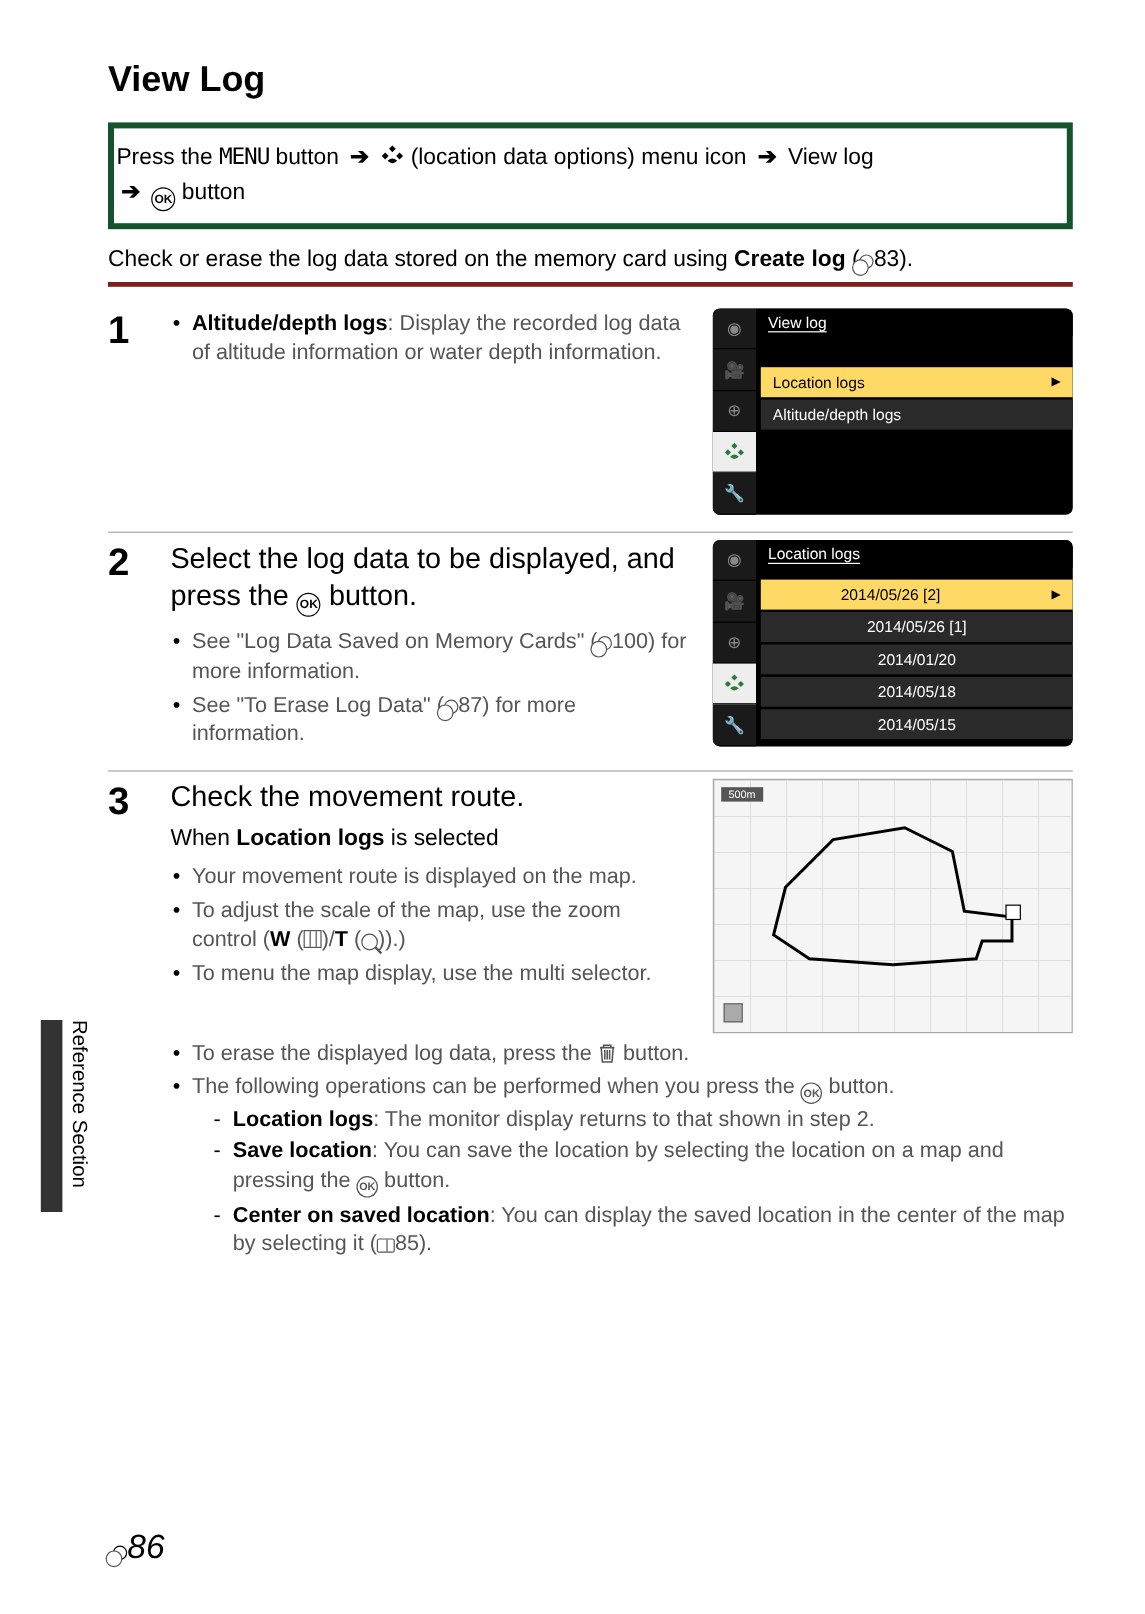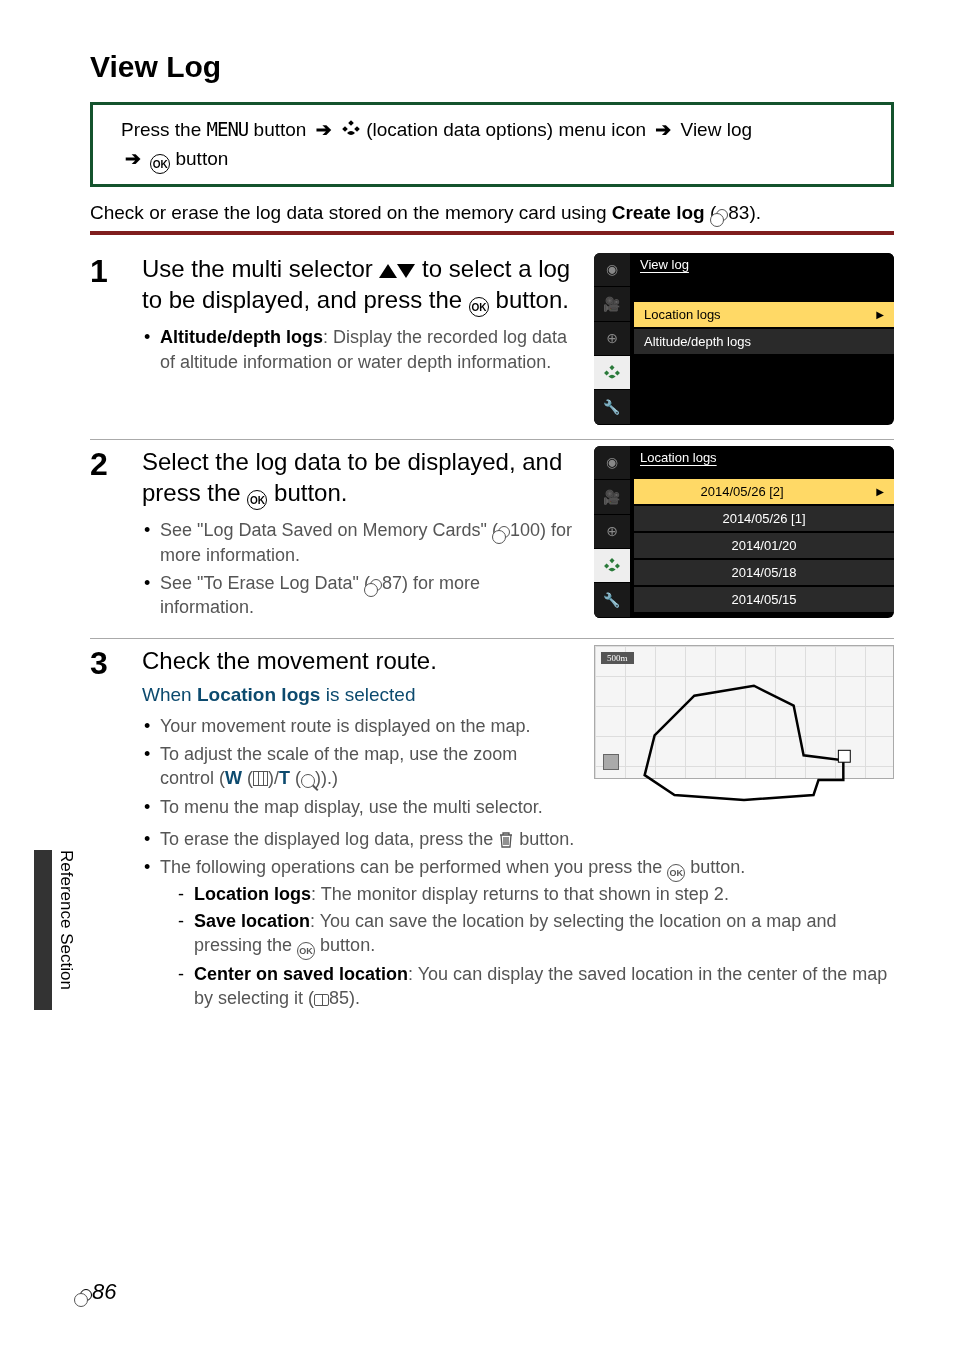--- a/index.html
+++ b/index.html
@@ -22,22 +22,22 @@
     border-left: 18px solid #333;
     padding-left: 4px;
     height: 160px;
   }
   .page-title {
     font-size: 30px;
     font-weight: bold;
     margin-bottom: 18px;
   }
   .nav-box {
-    border: 3px solid #14532d;
-    padding: 10px 28px;
+    border: 5px solid #14532d;
+    padding: 10px 2px;
     font-size: 19px;
     line-height: 1.5;
     margin-bottom: 14px;
   }
   .arrow { font-weight: bold; margin: 0 4px; }
   .intro {
     font-size: 19px;
     line-height: 1.25;
     margin-bottom: 12px;
     padding-bottom: 6px;
@@ -85,21 +85,21 @@
   }
   ul.bullets > li::before {
     content: "•";
     position: absolute;
     left: 2px;
     top: 0;
     color: #000;
     font-size: 18px;
   }
   .bold-dark { font-weight: bold; color: #000; }
-  .dark { color: #0c4a6e; }
+  .dark { color: #000000; }
   ul.dashes {
     list-style: none;
     padding-left: 18px;
   }
   ul.dashes > li {
     position: relative;
     padding-left: 16px;
     font-size: 18px;
     color: #555;
     line-height: 1.35;
@@ -163,29 +163,28 @@
   .cu-item.sel {
     background: #ffd966;
     color: #000;
   }
   .cu-item.center { justify-content: center; gap: 36px; }
   .chev { font-size: 10px; }
 
   
   .map-img {
     width: 300px;
-    height: 134px;
+    height: 212px;
     flex-shrink: 0;
     background:
       linear-gradient(#ddd 1px, transparent 1px) 0 0/30px 30px,
       linear-gradient(90deg, #ddd 1px, transparent 1px) 0 0/30px 30px,
       #f5f5f5;
     border: 1px solid #aaa;
     position: relative;
-    font-family: Liberation Serif, serif;
   }
   .map-scale {
     position: absolute;
     top: 6px; left: 6px;
     background: #555;
     color: #fff;
     font-size: 9px;
     padding: 1px 6px;
   }
   .map-route {
@@ -196,23 +195,23 @@
     position: absolute;
     left: 8px; bottom: 8px;
     width: 16px; height: 16px;
     border: 1px solid #666;
     background: #aaa;
     font-size: 10px;
   }
 
   .footer {
     position: absolute;
-    left: 80px;
+    left: 94px;
     bottom: 40px;
-    font-size: 22px;
+    font-size: 28px;
     font-style: italic;
     margin-top: 48px;
   }
   .ok-btn {
     display:inline-flex; align-items:center; justify-content:center;
     width:20px; height:20px; border:1.5px solid #000; border-radius:50%;
     font-size:10px; font-weight:bold; vertical-align:-3px;
   }
   .ok-btn-sm {
     display:inline-flex; align-items:center; justify-content:center;
@@ -268,27 +267,20 @@
   <span>Check or erase the log data stored on the memory card using</span>
   <b>Create log</b>
   (<span class="link-ref"></span><span>83).</span>
 </div>
 
 <div class="step">
   <div class="step-num">1</div>
   <div class="step-body">
     <div class="step-row">
       <div class="step-text">
-        <div class="step-heading">
-          <span>Use the multi selector</span>
-          <span class="tri-up"></span><span class="tri-down"></span>
-          <span>to select a log to be displayed, and press the</span>
-          <span class="ok-btn">OK</span>
-          <span>button.</span>
-        </div>
         <ul class="bullets">
           <li><span class="bold-dark">Altitude/depth logs</span><span>: Display the recorded log data of altitude information or water depth information.</span></li>
         </ul>
       </div>
       <div class="camera-ui">
         <div class="cu-sidebar">
           <div class="cu-tab">◉</div>
           <div class="cu-tab">🎥</div>
           <div class="cu-tab">⊕</div>
           <div class="cu-tab active">

